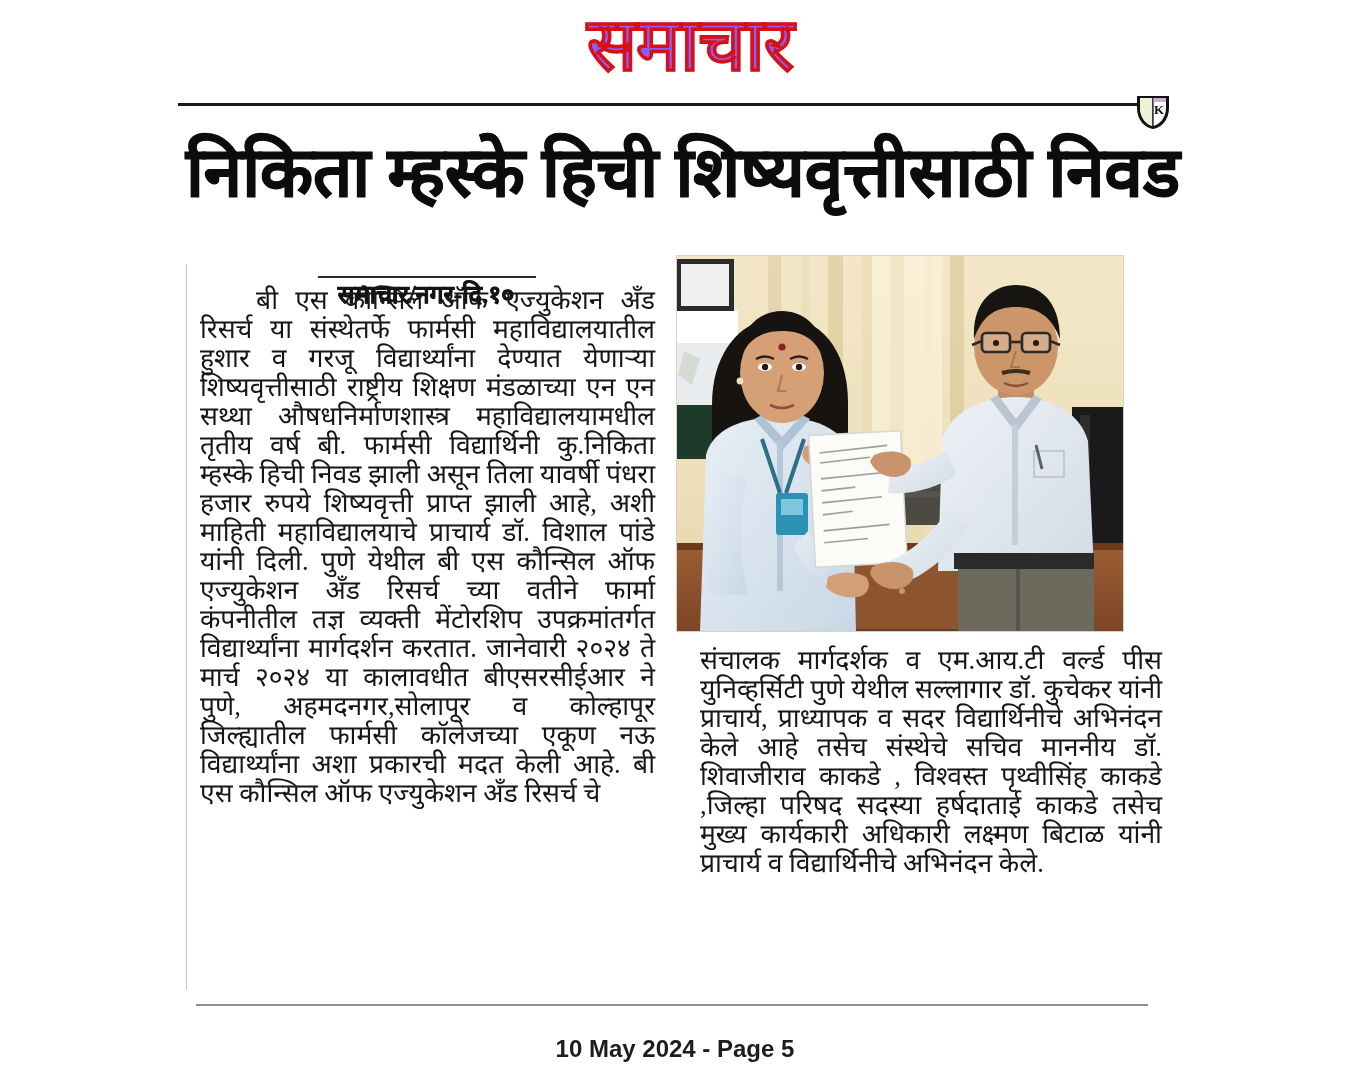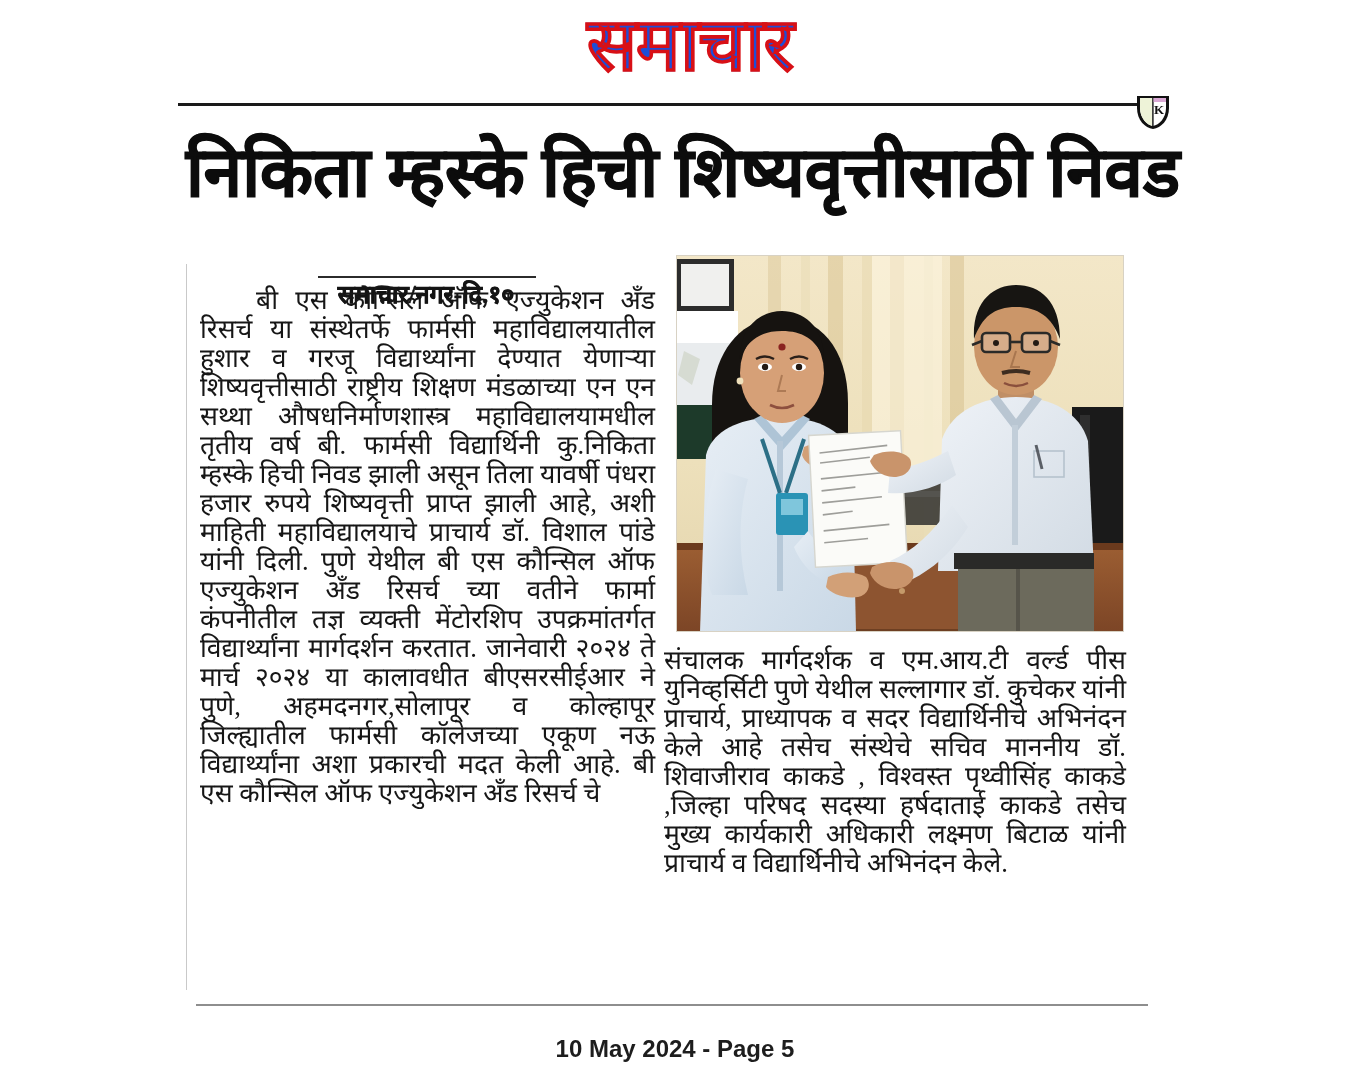--- a/index.html
+++ b/index.html
@@ -22,21 +22,21 @@
     left: 0;
     top: 2px;
     width: 1350px;
     text-align: center;
   }
   .masthead-title {
     font-family: "Liberation Serif", serif;
     font-size: 74px;
     line-height: 86px;
     font-weight: bold;
-    color: #1d4ed8;
+    color: #8b5cf6;
     letter-spacing: -1px;
     -webkit-text-stroke: 1.3px #d81016;
     white-space: nowrap;
     margin-left: 30px;
   }
 
   
   .top-rule {
     position: absolute;
     left: 178px;
@@ -116,21 +116,21 @@
     text-justify: inter-word;
   }
   .col p { margin: 0; }
   .col-left {
     left: 200px;
     top: 286px;
     width: 455px;
     text-indent: 56px;
   }
   .col-right {
-    left: 664px;
+    left: 700px;
     top: 646px;
     width: 462px;
   }
 
   
   .photo {
     position: absolute;
     left: 676px;
     top: 255px;
     width: 448px;

